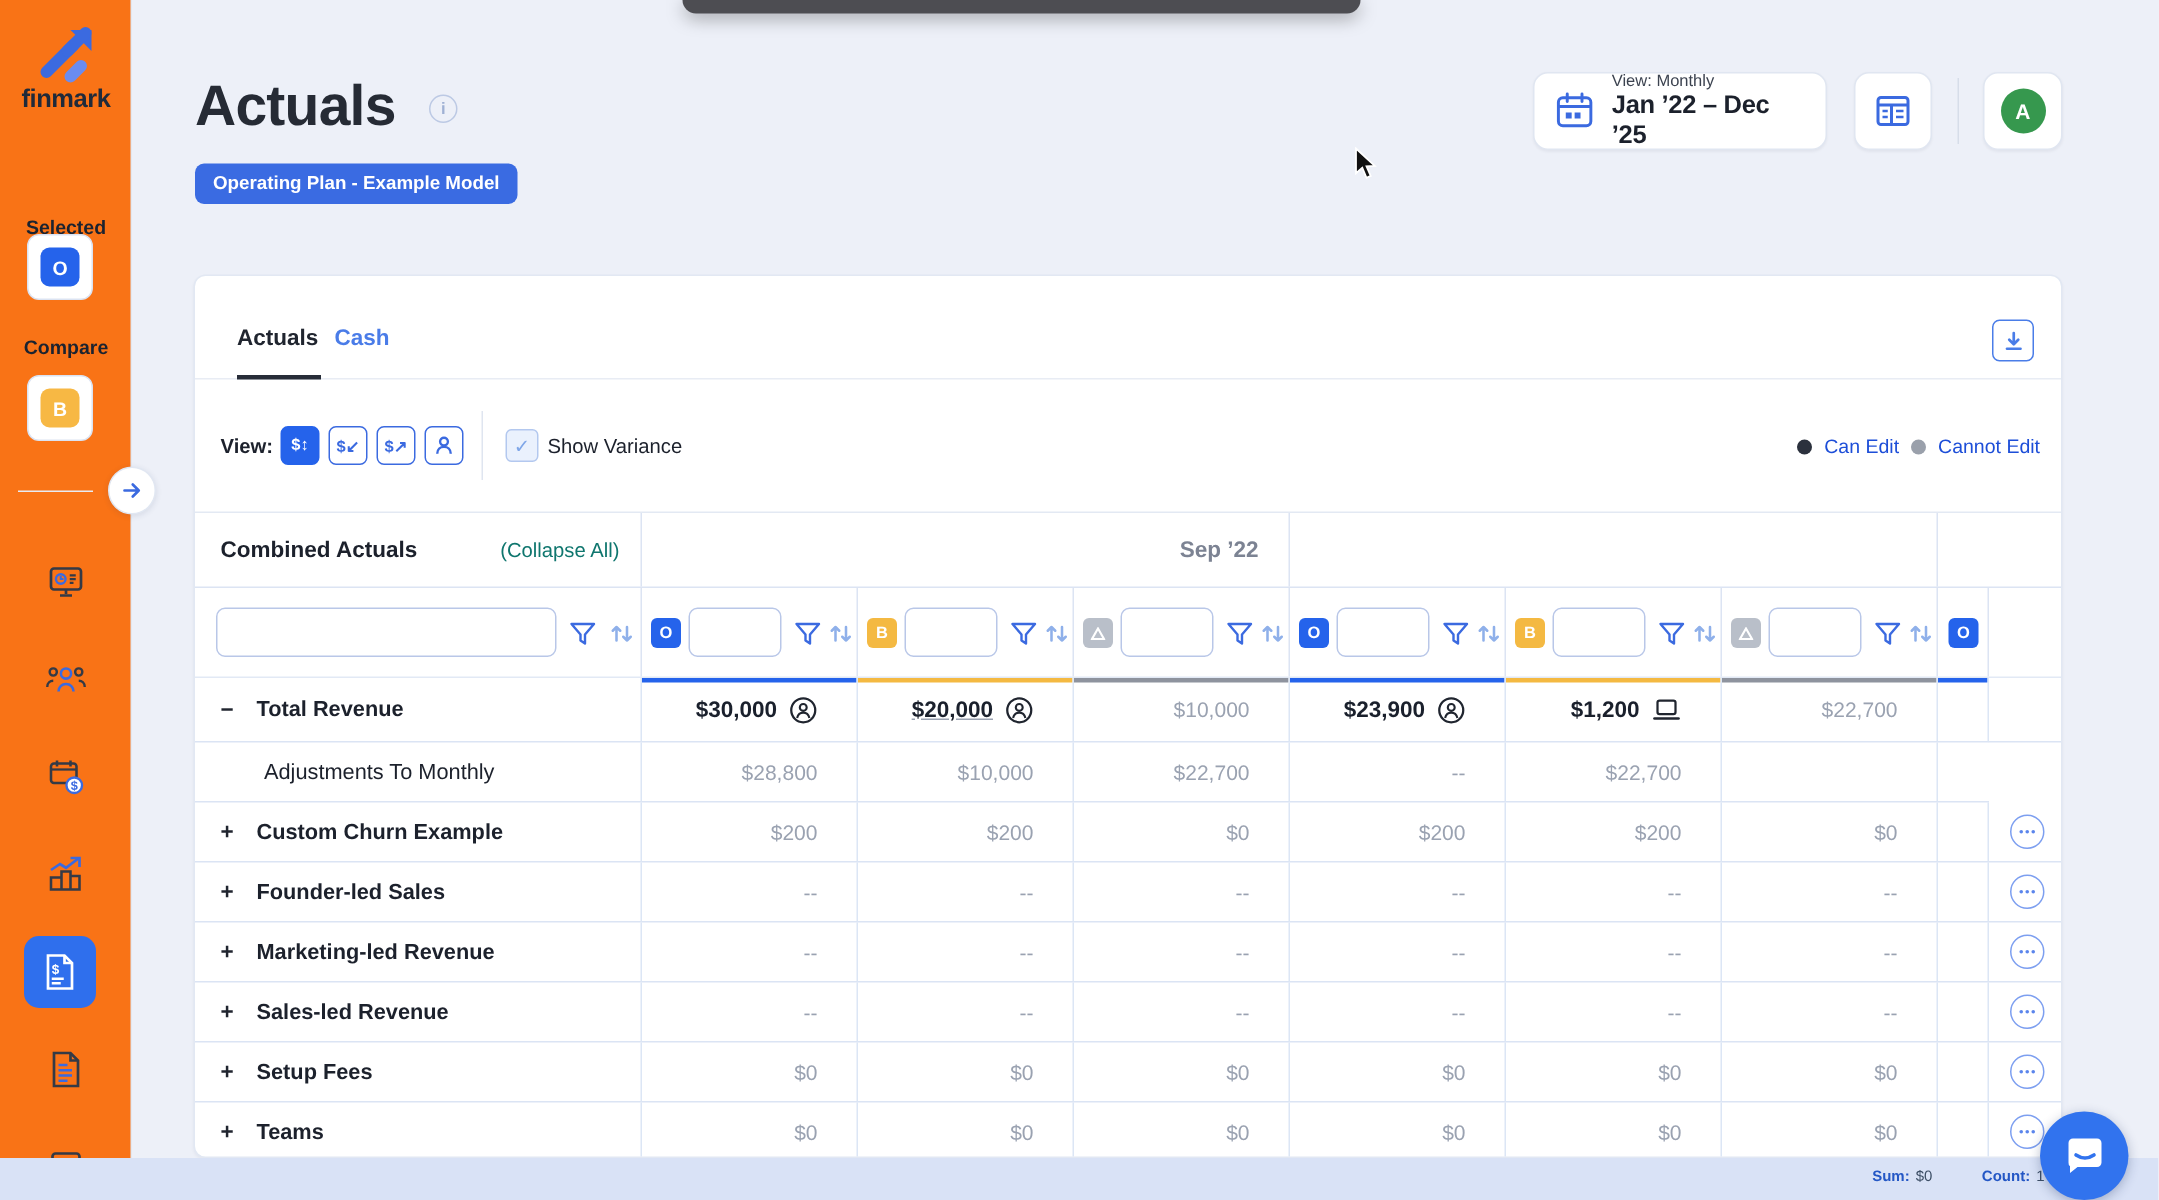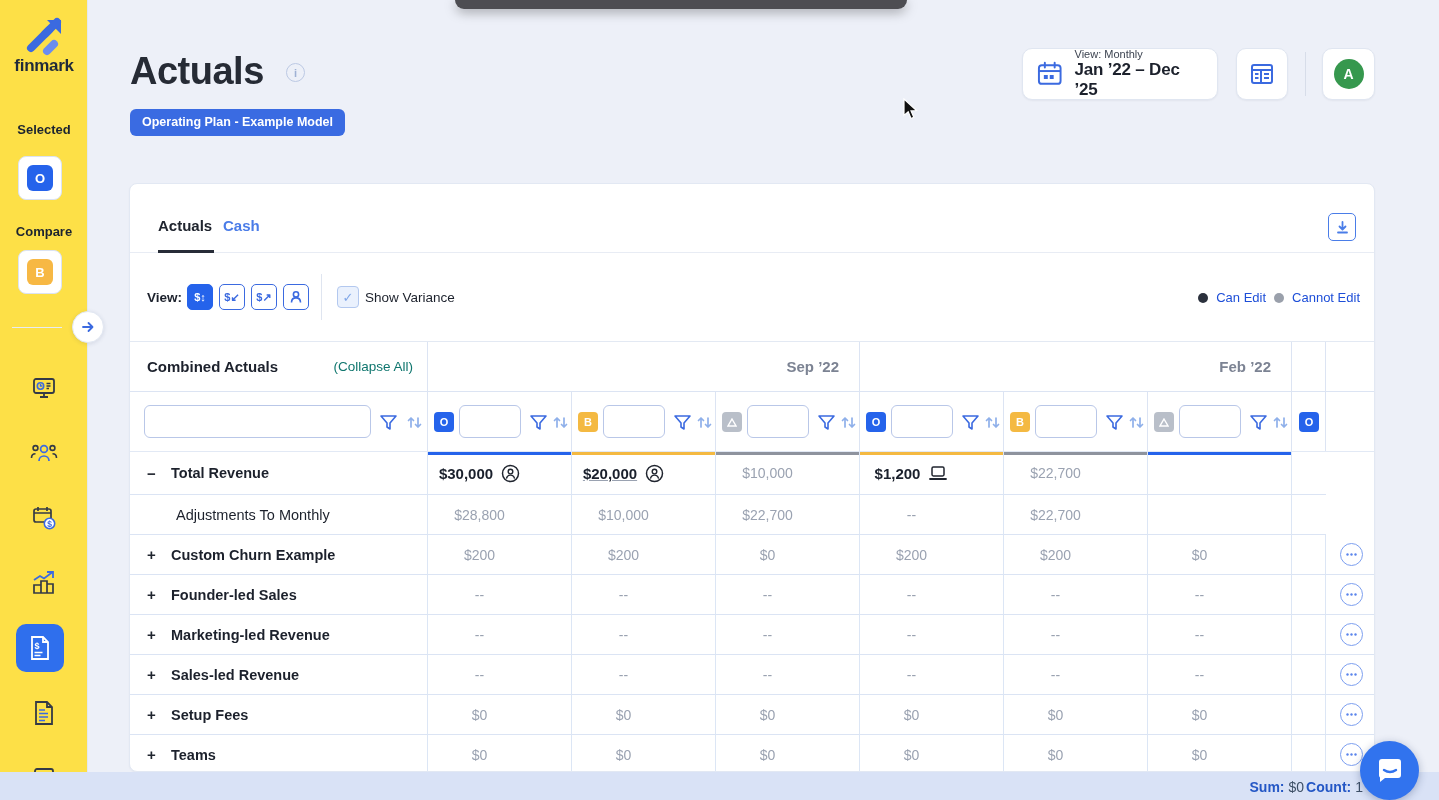--- a/index.html
+++ b/index.html
@@ -4,21 +4,21 @@
 <style>
   * { margin:0; padding:0; box-sizing:border-box; }
   html,body { background:#e9edf6; }
   body { font-family:"Liberation Sans", sans-serif; }
   .stage { position:relative; width:1439px; height:800px; background:#edf0f8; overflow:hidden; }
 
   
   .top-artifact { position:absolute; left:455px; top:0; width:452px; height:9px; background:#4d4d52; border-radius:0 0 9px 9px; box-shadow:0 3px 12px rgba(0,0,0,.35); z-index:40; }
 
   
-  .sidebar { position:absolute; left:0; top:0; width:88px; height:772px; background:#fde047; border-right:1px solid #e3e8f1; z-index:5; }
+  .sidebar { position:absolute; left:0; top:0; width:88px; height:772px; background:#f97316; border-right:1px solid #e3e8f1; z-index:5; }
   .logo { position:absolute; left:0; top:14px; width:88px; text-align:center; }
   .logo svg { display:block; margin:0 auto; }
   .logo-text { font-size:17px; font-weight:bold; color:#1f2a3a; letter-spacing:-.3px; margin-top:-2px; display:block; }
   .side-label { position:absolute; width:88px; text-align:center; font-size:13px; font-weight:600; color:#1b2330; }
   .scenario-card { position:absolute; left:18px; width:44px; height:44px; background:#fff; border:1px solid #dbe3f2; border-radius:8px; display:flex; align-items:center; justify-content:center; cursor:pointer; }
   .scenario-chip { width:26px; height:26px; border-radius:6px; color:#fff; font-size:13px; font-weight:bold; display:flex; align-items:center; justify-content:center; }
   .side-divider { position:absolute; left:12px; top:327px; width:50px; height:1px; background:#e7ebf3; }
   .collapse-btn { position:absolute; left:72px; top:311px; width:32px; height:32px; border-radius:50%; background:#fff; border:1px solid #e1e7f2; box-shadow:0 1px 4px rgba(30,50,90,.12); display:flex; align-items:center; justify-content:center; z-index:6; cursor:pointer; }
   .nav-item { position:absolute; left:28px; width:32px; height:32px; display:flex; align-items:center; justify-content:center; cursor:pointer; }
   .nav-active { position:absolute; left:16px; width:48px; height:48px; background:#2f6fed; border-radius:10px; display:flex; align-items:center; justify-content:center; cursor:pointer; }
@@ -72,28 +72,28 @@
   .f-icon { position:absolute; top:21px; cursor:pointer; }
 
   .data-row { height:40px; }
   .data-row.tall { height:43px; }
   .data-row > div { border-right:1px solid #dce6f5; border-bottom:1px solid #dbe4f4; position:relative; display:flex; align-items:center; }
   .data-row > div:last-child { border-right:none; }
   .name-cell { padding-left:17px; gap:10px; }
   .exp-icon { width:14px; font-size:15px; font-weight:bold; color:#20252f; cursor:pointer; line-height:1; }
   .row-name { font-size:14.5px; color:#1c212c; }
   .row-name.bold { font-weight:bold; }
-  .val-cell { justify-content:center; padding-right:40px; gap:8px; font-size:14px; color:#9aa2b1; }
+  .val-cell { justify-content:flex-end; padding-right:26px; gap:8px; font-size:14px; color:#9aa2b1; }
   .val-strong { font-size:15px; font-weight:bold; color:#1a202c; }
   .menu-cell { justify-content:center; }
   .dots-btn { width:23px; height:23px; border-radius:50%; border:1.6px solid #7d9ff0; display:flex; align-items:center; justify-content:center; cursor:pointer; background:#fff; }
 
   
   .bottombar { position:absolute; left:0; top:772px; width:1439px; height:28px; background:#d9e2f6; z-index:10; }
-  .sum-wrap { position:absolute; right:76px; top:7px; font-size:14px; display:flex; gap:2px; }
+  .sum-wrap { position:absolute; right:76px; top:7px; font-size:10px; display:flex; gap:33px; }
   .sum-wrap b { color:#2457c5; font-weight:bold; }
   .sum-wrap span.v { color:#3d4f66; margin-left:4px; }
   .chat-launcher { position:absolute; left:1360px; top:741px; width:59px; height:59px; border-radius:50%; background:#3173ee; z-index:20; display:flex; align-items:center; justify-content:center; cursor:pointer; box-shadow:0 2px 8px rgba(20,40,90,.3); }
   .cursor { position:absolute; left:903px; top:98px; z-index:50; pointer-events:none; }
 </style>
 </head>
 <body>
 
 <div class="stage">
 
@@ -103,21 +103,21 @@
     <div class="logo">
       <svg width="46" height="44" viewBox="0 0 46 44">
         <path d="M10 34 L28 16" stroke="#3b6ae0" stroke-width="8" stroke-linecap="round" fill="none"></path>
         <path d="M26 37 L33 30" stroke="#6a8cf0" stroke-width="8" stroke-linecap="round" fill="none"></path>
         <path d="M26 6 L40 6 L40 20 Z" fill="#3b6ae0"></path>
         <path d="M24 20 L36 8" stroke="#3b6ae0" stroke-width="8" stroke-linecap="round"></path>
       </svg>
       <span class="logo-text">finmark</span>
     </div>
 
-    <div class="side-label" style="top:122px">Selected</div>
+    <div class="side-label" style="top:144px">Selected</div>
     <div class="scenario-card" style="top:156px">
       <div class="scenario-chip" id="chip-selected" style="background: rgb(37, 99, 235);">O</div>
     </div>
 
     <div class="side-label" style="top:224px">Compare</div>
     <div class="scenario-card" style="top:250px">
       <div class="scenario-chip" id="chip-compare" style="background: rgb(247, 184, 68);">B</div>
     </div>
 
     <div class="side-divider"></div>
@@ -253,23 +253,20 @@
     </div>
 
     <div class="month-row">
       <div>
         <span class="group-title">Combined Actuals</span>
         <span class="collapse-link">(Collapse All)</span>
       </div>
       <div>
         <span class="month-label">Sep ’22</span>
       </div>
-      <div>
-        <span class="month-label">Feb ’22</span>
-      </div>
       <div></div>
       <div></div>
     </div>
 
     <div class="filter-row grid" id="filter-row">
         <div>
           <input class="f-input" style="left: 14px; width: 227px;">
           <svg class="f-icon" width="19" height="19" viewBox="0 0 19 19" style="left: 249px;">
             <path d="M2 3 h15 l-6 7 v6 l-3-2 v-4 Z" stroke="#3b6ae0" stroke-width="1.6" fill="none" stroke-linejoin="round"></path>
           </svg>
@@ -375,20 +372,28 @@
           <div class="val-cell" style="box-shadow: rgb(244, 185, 66) 0px 3px 0px inset; text-decoration: underline;">
             <span class="val-strong">$20,000</span>
             <svg width="19" height="19" viewBox="0 0 19 19">
               <circle cx="9.5" cy="9.5" r="8" stroke="#20252f" stroke-width="1.5" fill="none"></circle>
               <circle cx="9.5" cy="7.6" r="2.3" stroke="#20252f" stroke-width="1.4" fill="none"></circle>
               <path d="M5.4 14.6 c0.6-2.4 2.2-3.5 4.1-3.5 s3.5 1.1 4.1 3.5" stroke="#20252f" stroke-width="1.4" fill="none"></path>
             </svg>
           </div>
           <div class="val-cell" style="box-shadow: rgb(142, 147, 158) 0px 3px 0px inset;">
             <span>$10,000</span>
+          </div>
+          <div class="val-cell" style="box-shadow: rgb(37, 99, 235) 0px 3px 0px inset;">
+            <span class="val-strong">$23,900</span>
+            <svg width="19" height="19" viewBox="0 0 19 19">
+              <circle cx="9.5" cy="9.5" r="8" stroke="#20252f" stroke-width="1.5" fill="none"></circle>
+              <circle cx="9.5" cy="7.6" r="2.3" stroke="#20252f" stroke-width="1.4" fill="none"></circle>
+              <path d="M5.4 14.6 c0.6-2.4 2.2-3.5 4.1-3.5 s3.5 1.1 4.1 3.5" stroke="#20252f" stroke-width="1.4" fill="none"></path>
+            </svg>
           </div>
           <div class="val-cell" style="box-shadow: rgb(244, 185, 66) 0px 3px 0px inset;">
             <span class="val-strong">$1,200</span>
             <svg width="20" height="17" viewBox="0 0 20 17">
               <rect x="4" y="2" width="12" height="9" rx="1.4" stroke="#20252f" stroke-width="1.5" fill="none"></rect>
               <path d="M2 14 h16" stroke="#20252f" stroke-width="1.8" stroke-linecap="round"></path>
             </svg>
           </div>
           <div class="val-cell" style="box-shadow: rgb(142, 147, 158) 0px 3px 0px inset;">
             <span>$22,700</span>

